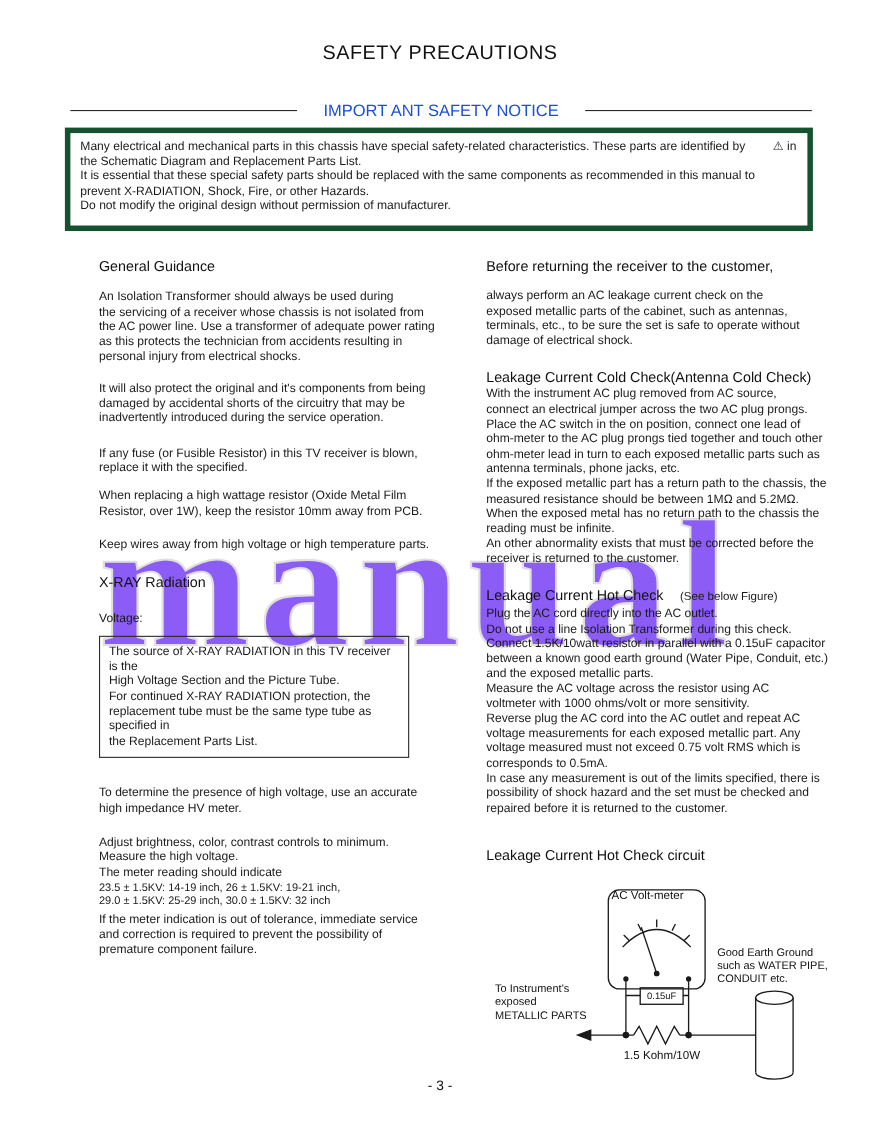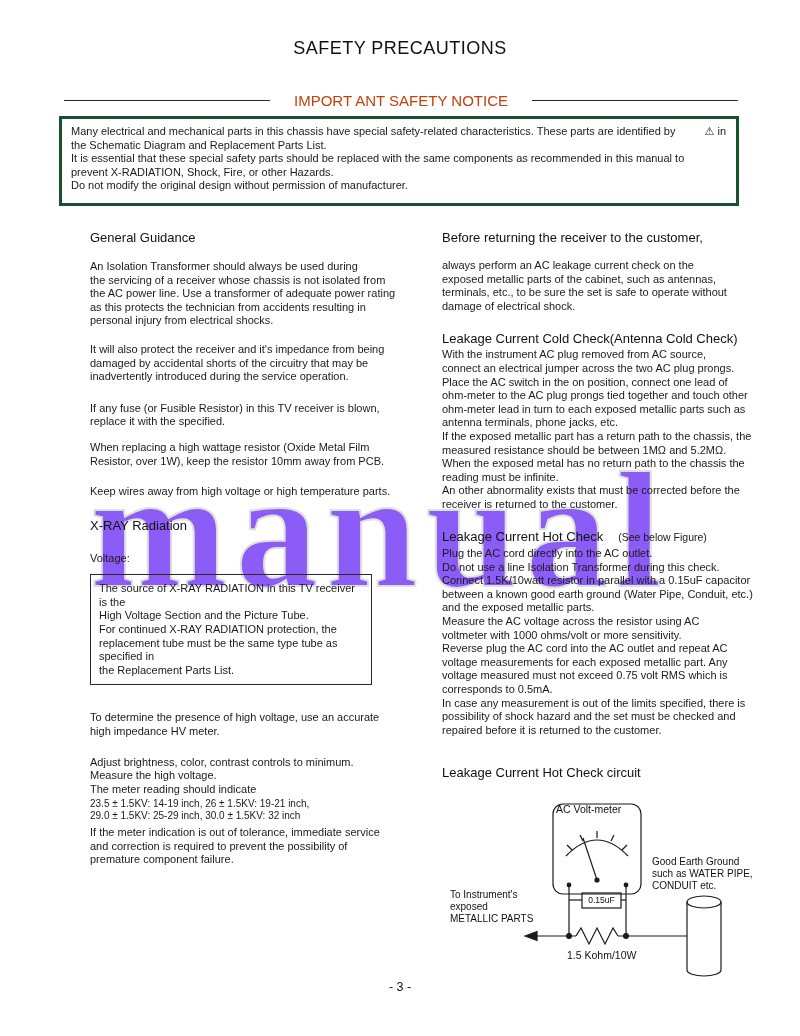--- a/index.html
+++ b/index.html
@@ -3,23 +3,23 @@
 <meta charset="utf-8">
 <style>
   html,body{margin:0;padding:0;}
   body{width:800px;height:1036px;background:#ffffff;font-family:"Liberation Sans",sans-serif;color:#1a1a1a;}
   .page{position:relative;width:800px;height:1036px;overflow:hidden;background:#ffffff;}
   .watermark{position:absolute;left:10px;top:436px;width:740px;text-align:center;
     font-family:"Liberation Serif",serif;font-size:165px;font-weight:bold;letter-spacing:8px;
     color:#8b5cf6;-webkit-text-stroke:2px #dfdfdf;z-index:0;pointer-events:none;}
   .content{position:relative;z-index:1;}
   .title{padding-top:38px;text-align:center;font-size:18px;font-weight:400;letter-spacing:.5px;color:#111;}
-  .notice-head{display:flex;align-items:center;gap:24px;margin:33px 62px 0 64px;font-size:15px;color:#c2410c;}
+  .notice-head{display:flex;align-items:center;gap:24px;margin:33px 62px 0 64px;font-size:15px;color:#1d4ed8;}
   .hrule{flex:1;height:1px;background:#2a2a2a;}
-  .notice-box{margin:7px 61px 0 59px;border:3px solid #14532d;padding:6px 10px 10px 9px;font-size:11px;line-height:13.6px;}
+  .notice-box{margin:7px 61px 0 59px;border:5px solid #14532d;padding:6px 10px 10px 9px;font-size:11px;line-height:13.6px;}
   .row-between{display:flex;justify-content:space-between;align-items:baseline;}
   .warn-chip{white-space:nowrap;margin-left:8px;}
   .pre{white-space:pre-line;}
   .columns{display:flex;gap:20px;margin:24px 54px 0 90px;font-size:11px;line-height:13.6px;}
   .col{width:332px;flex:0 0 332px;}
   .h-sec{font-size:13px;line-height:15px;font-weight:400;color:#111;}
   .h-note{font-size:10.5px;}
   .h-row{display:flex;align-items:baseline;gap:15px;}
   .warn-box{border:1px solid #2a2a2a;padding:7px 8px;width:282px;box-sizing:border-box;}
   .small{font-size:10px;line-height:11.8px;}
@@ -64,21 +64,21 @@
 
     <div class="columns">
 
       <div class="col">
         <div class="h-sec mb15">General Guidance</div>
         <div class="pre mb15">An Isolation Transformer should always be used during
 the servicing of a receiver whose chassis is not isolated from
 the AC power line. Use a transformer of adequate power rating
 as this protects the technician from accidents resulting in
 personal injury from electrical shocks.</div>
-        <div class="pre mb18">It will also protect the receiver and it's impedance from being
+        <div class="pre mb18">It will also protect the original and it's components from being
 damaged by accidental shorts of the circuitry that may be
 inadvertently introduced during the service operation.</div>
         <div class="pre mb12">If any fuse (or Fusible Resistor) in this TV receiver is blown,
 replace it with the specified.</div>
         <div class="pre mb17">When replacing a high wattage resistor (Oxide Metal Film
 Resistor, over 1W), keep the resistor 10mm away from PCB.</div>
         <div class="pre mb19">Keep wires away from high voltage or high temperature parts.</div>
         <div class="h-sec mb19">X-RAY Radiation</div>
         <div class="mb9">Voltage:</div>
         <div class="warn-box pre mb26">The source of X-RAY RADIATION in this TV receiver is the

